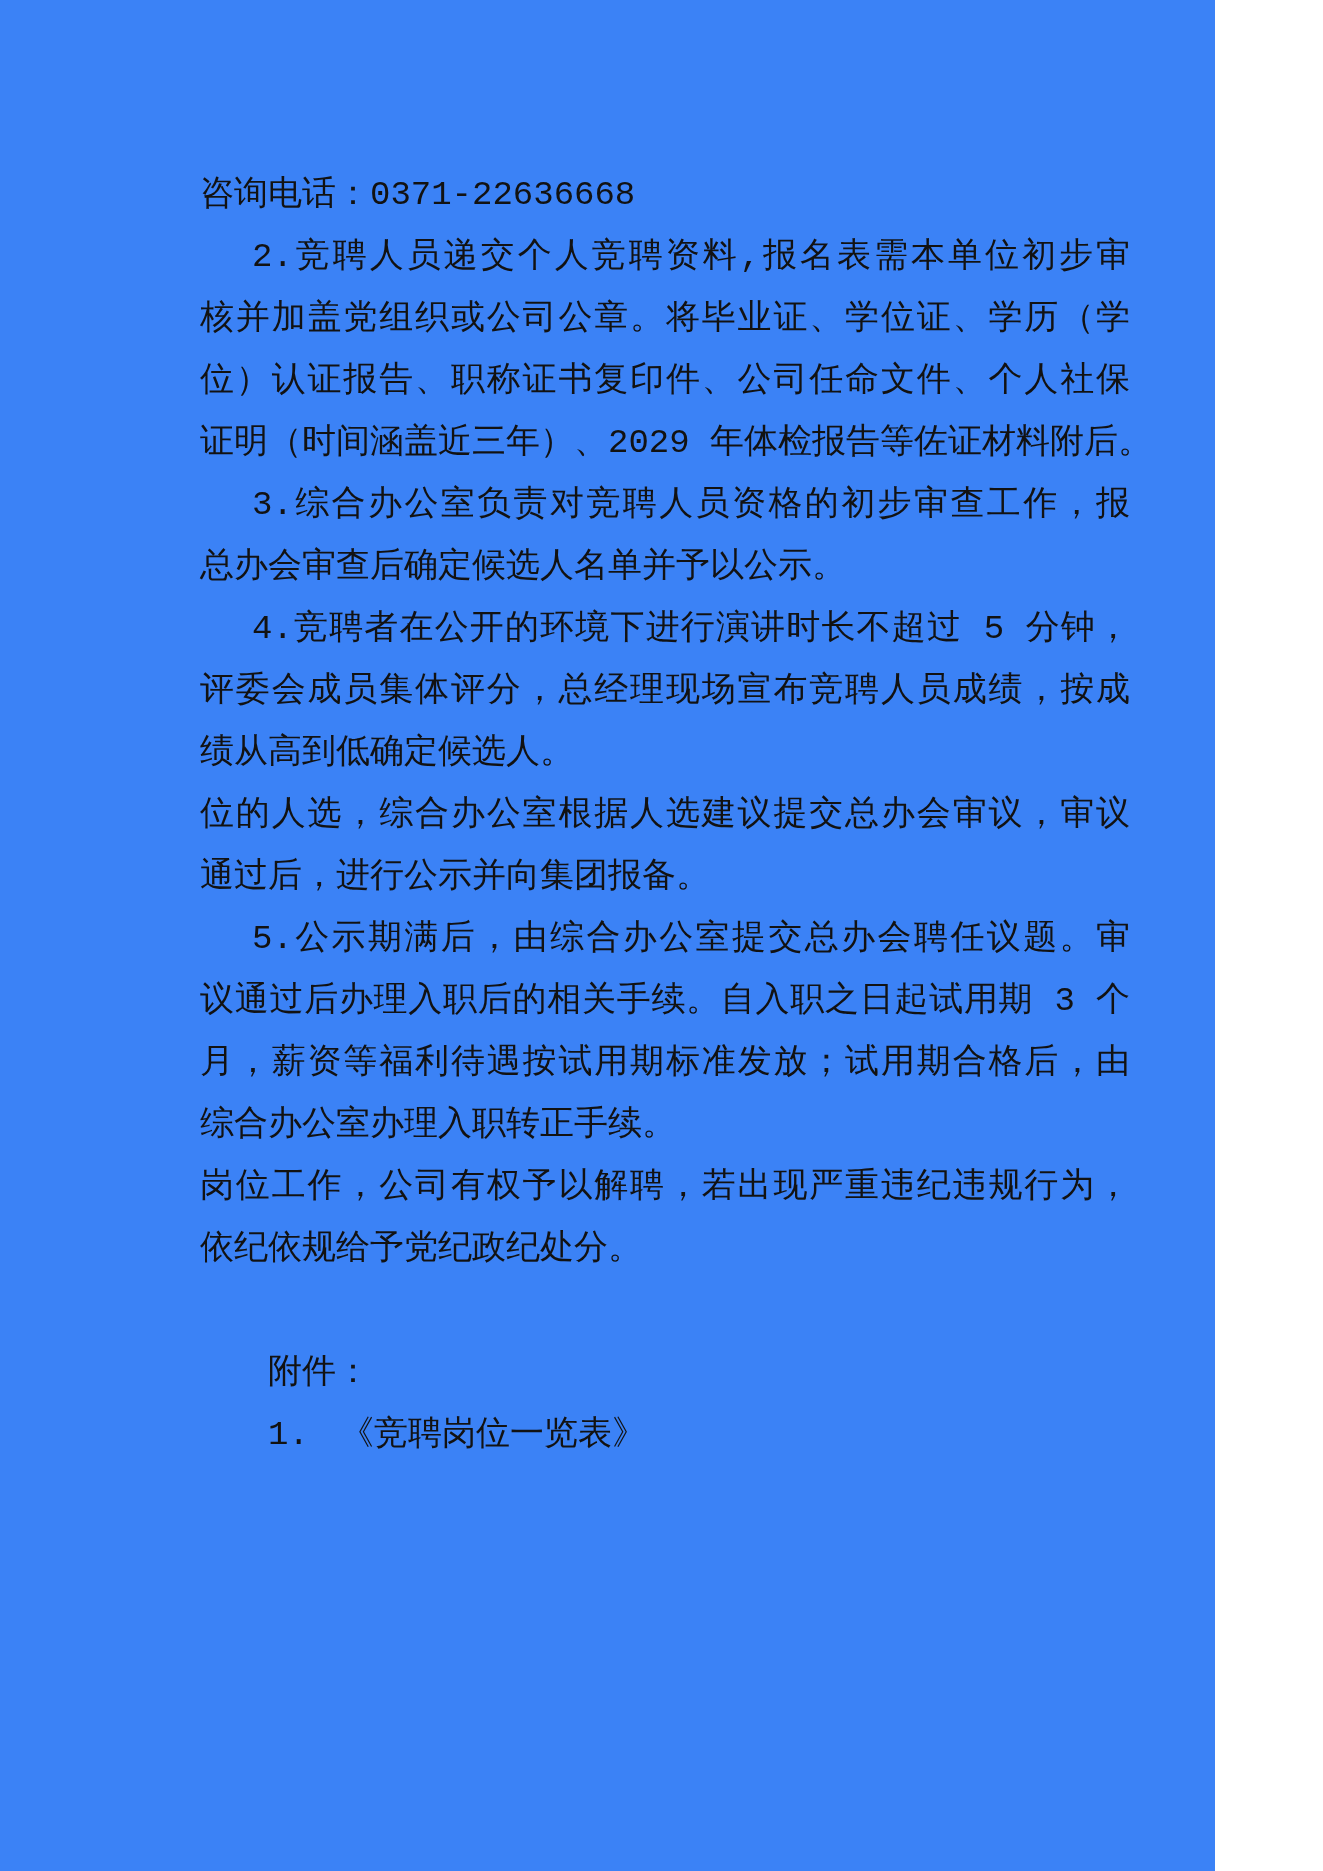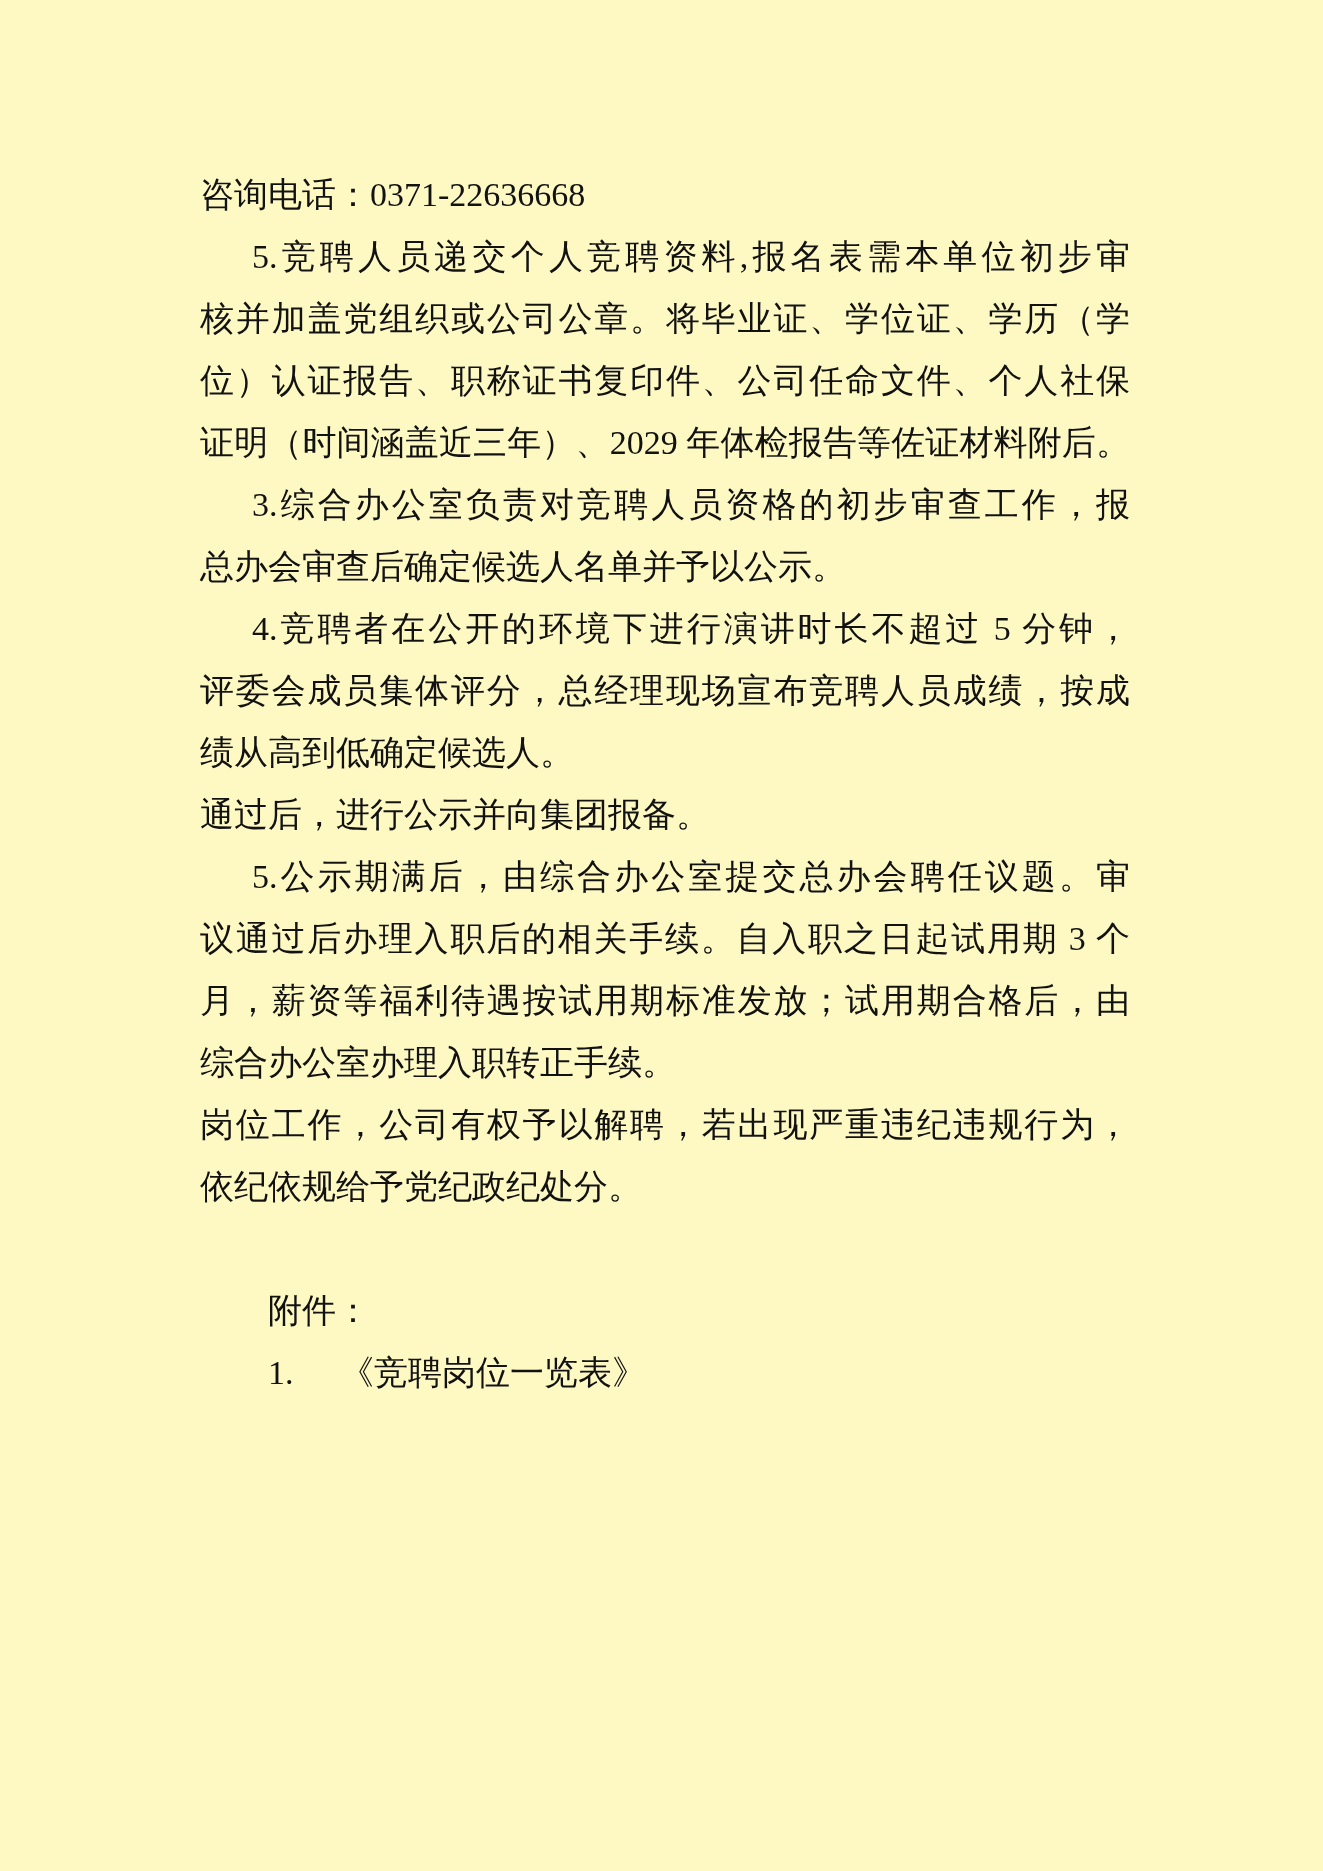--- a/index.html
+++ b/index.html
@@ -2,25 +2,25 @@
 <html><head>
 <meta charset="utf-8">
 <style>
   html, body {
     margin: 0;
     padding: 0;
     background: #ffffff;
   }
   .page {
     position: relative;
-    width: 1323px;
+    width: 1215px;
     height: 1871px;
-    background: #fef9c3;
+    background: #3b82f6;
     color: #121212;
-    font-family: Liberation Serif, serif;
+    font-family: Liberation Mono, monospace;
     overflow: hidden;
   }
   .content {
     position: absolute;
     left: 200px;
     top: 164px;
     width: 930px;
   }
   .line {
     height: 62px;
@@ -48,29 +48,30 @@
     height: 62px;
   }
 </style>
 </head>
 <body>
 
 <div class="page">
   <div class="content">
     <div id="body-lines">
         <div class="line">咨询电话：0371-22636668</div>
-        <div class="line indent justify">5.竞聘人员递交个人竞聘资料,报名表需本单位初步审</div>
+        <div class="line indent justify">2.竞聘人员递交个人竞聘资料,报名表需本单位初步审</div>
         <div class="line justify">核并加盖党组织或公司公章。将毕业证、学位证、学历（学</div>
         <div class="line justify">位）认证报告、职称证书复印件、公司任命文件、个人社保</div>
         <div class="line justify">证明（时间涵盖近三年）、2029 年体检报告等佐证材料附后。</div>
         <div class="line indent justify">3.综合办公室负责对竞聘人员资格的初步审查工作，报</div>
         <div class="line">总办会审查后确定候选人名单并予以公示。</div>
         <div class="line indent justify">4.竞聘者在公开的环境下进行演讲时长不超过 5 分钟，</div>
         <div class="line justify">评委会成员集体评分，总经理现场宣布竞聘人员成绩，按成</div>
         <div class="line">绩从高到低确定候选人。</div>
+        <div class="line justify">位的人选，综合办公室根据人选建议提交总办会审议，审议</div>
         <div class="line">通过后，进行公示并向集团报备。</div>
         <div class="line indent justify">5.公示期满后，由综合办公室提交总办会聘任议题。审</div>
         <div class="line justify">议通过后办理入职后的相关手续。自入职之日起试用期 3 个</div>
         <div class="line justify">月，薪资等福利待遇按试用期标准发放；试用期合格后，由</div>
         <div class="line">综合办公室办理入职转正手续。</div>
         <div class="line justify">岗位工作，公司有权予以解聘，若出现严重违纪违规行为，</div>
         <div class="line">依纪依规给予党纪政纪处分。</div>
       </div>
     <div class="spacer"></div>
     <div>

